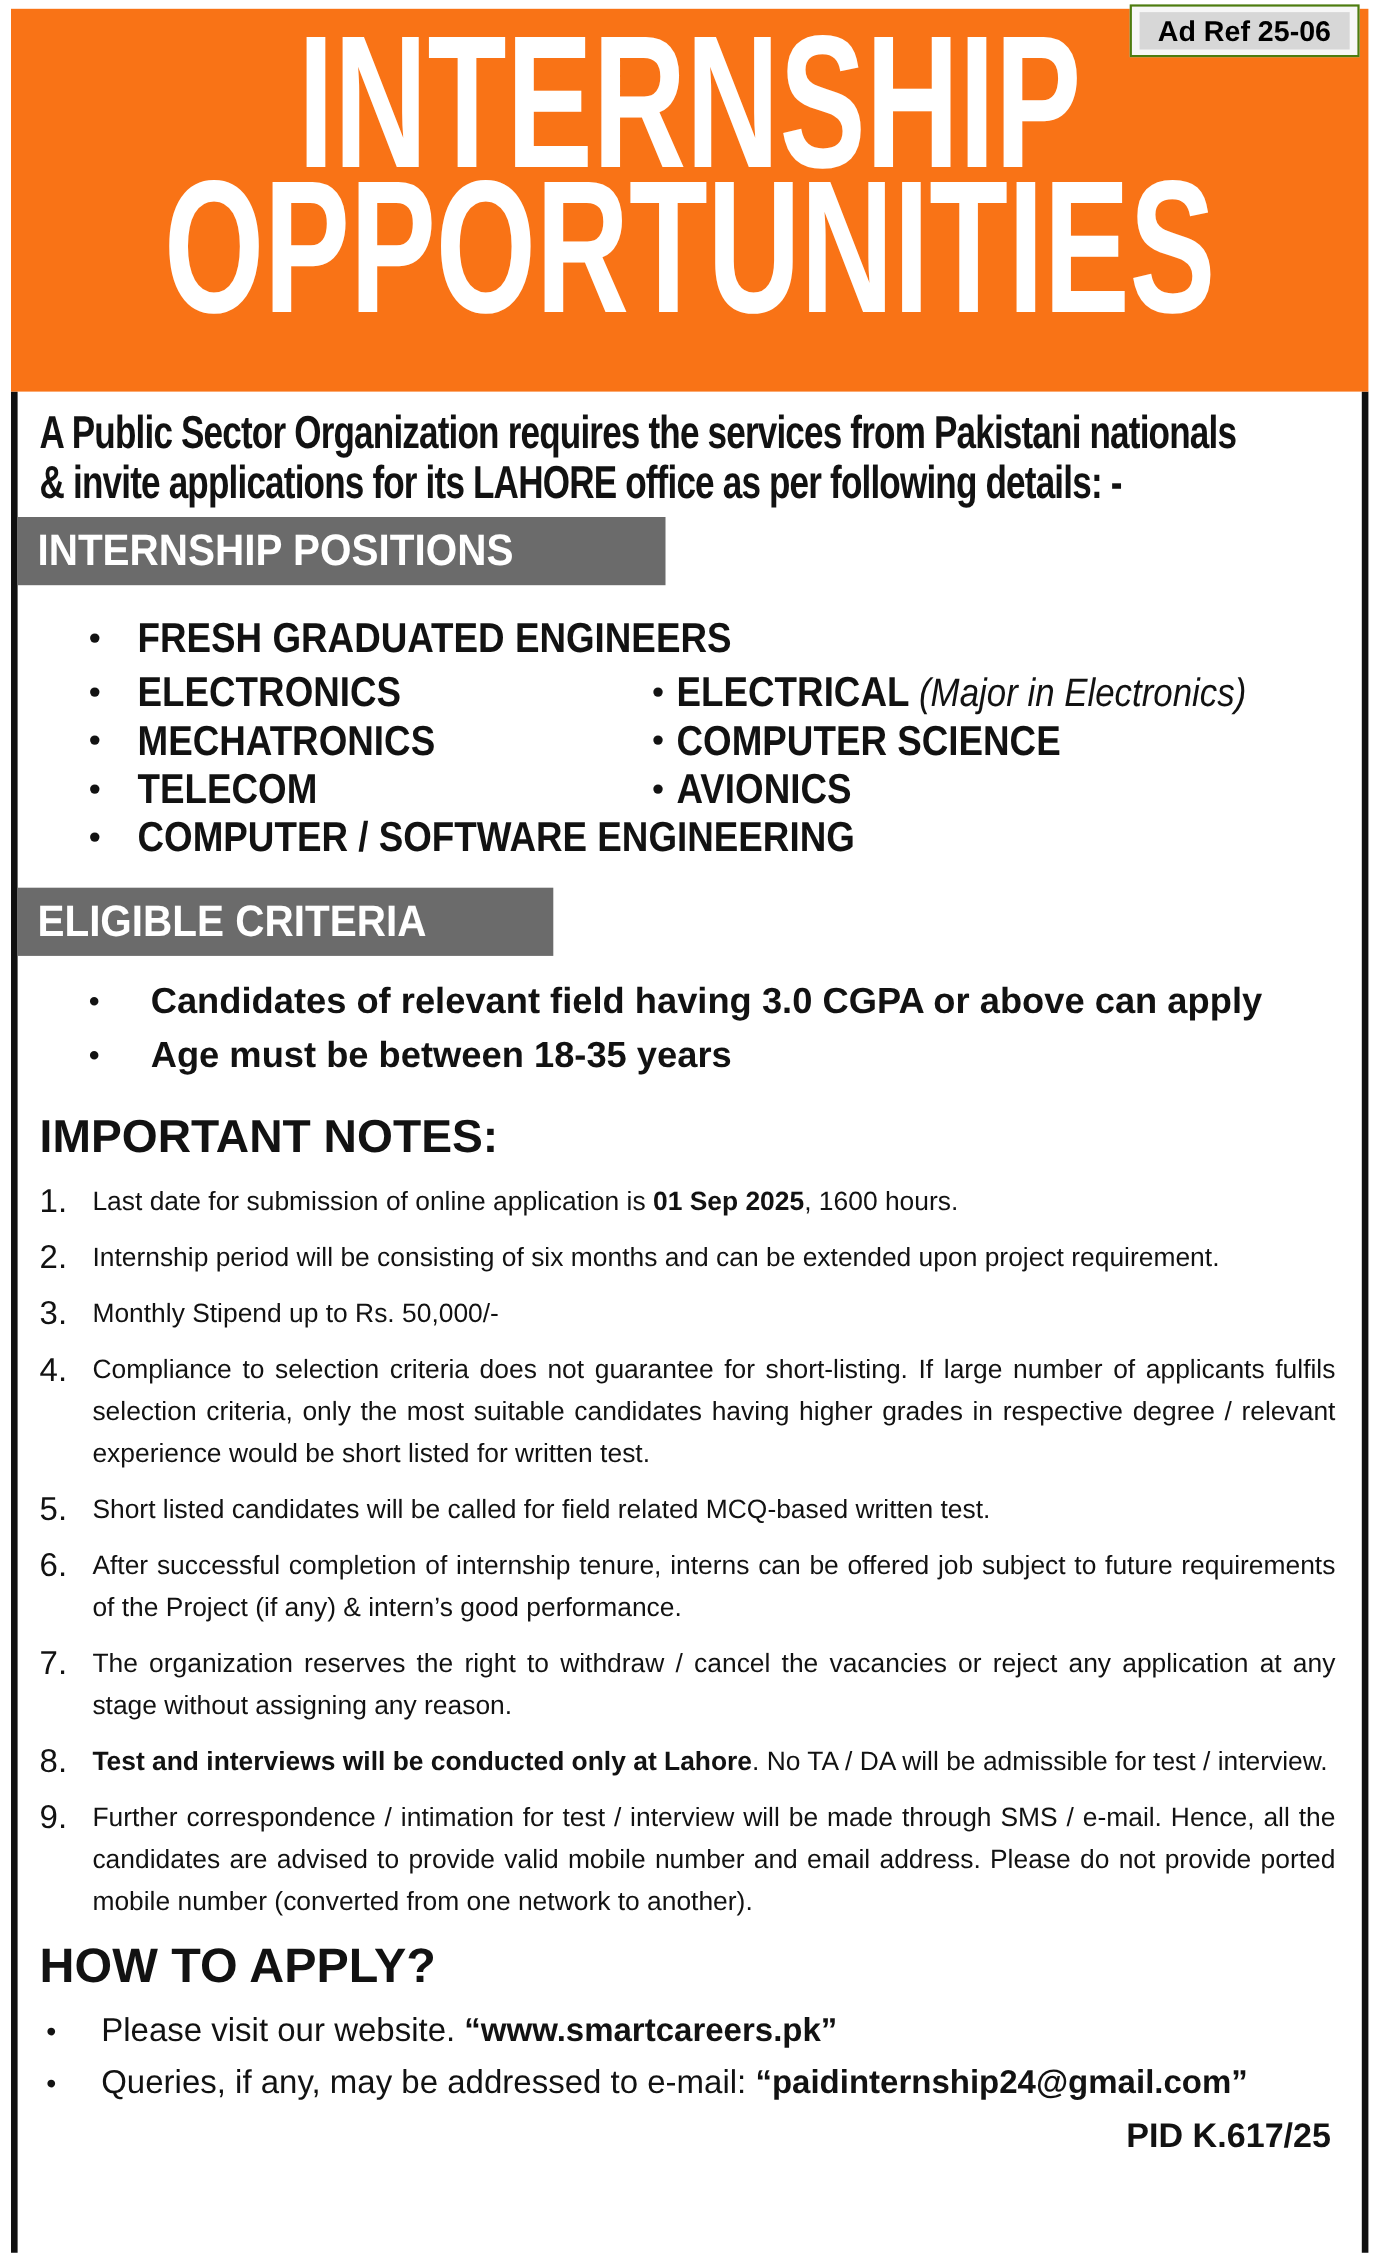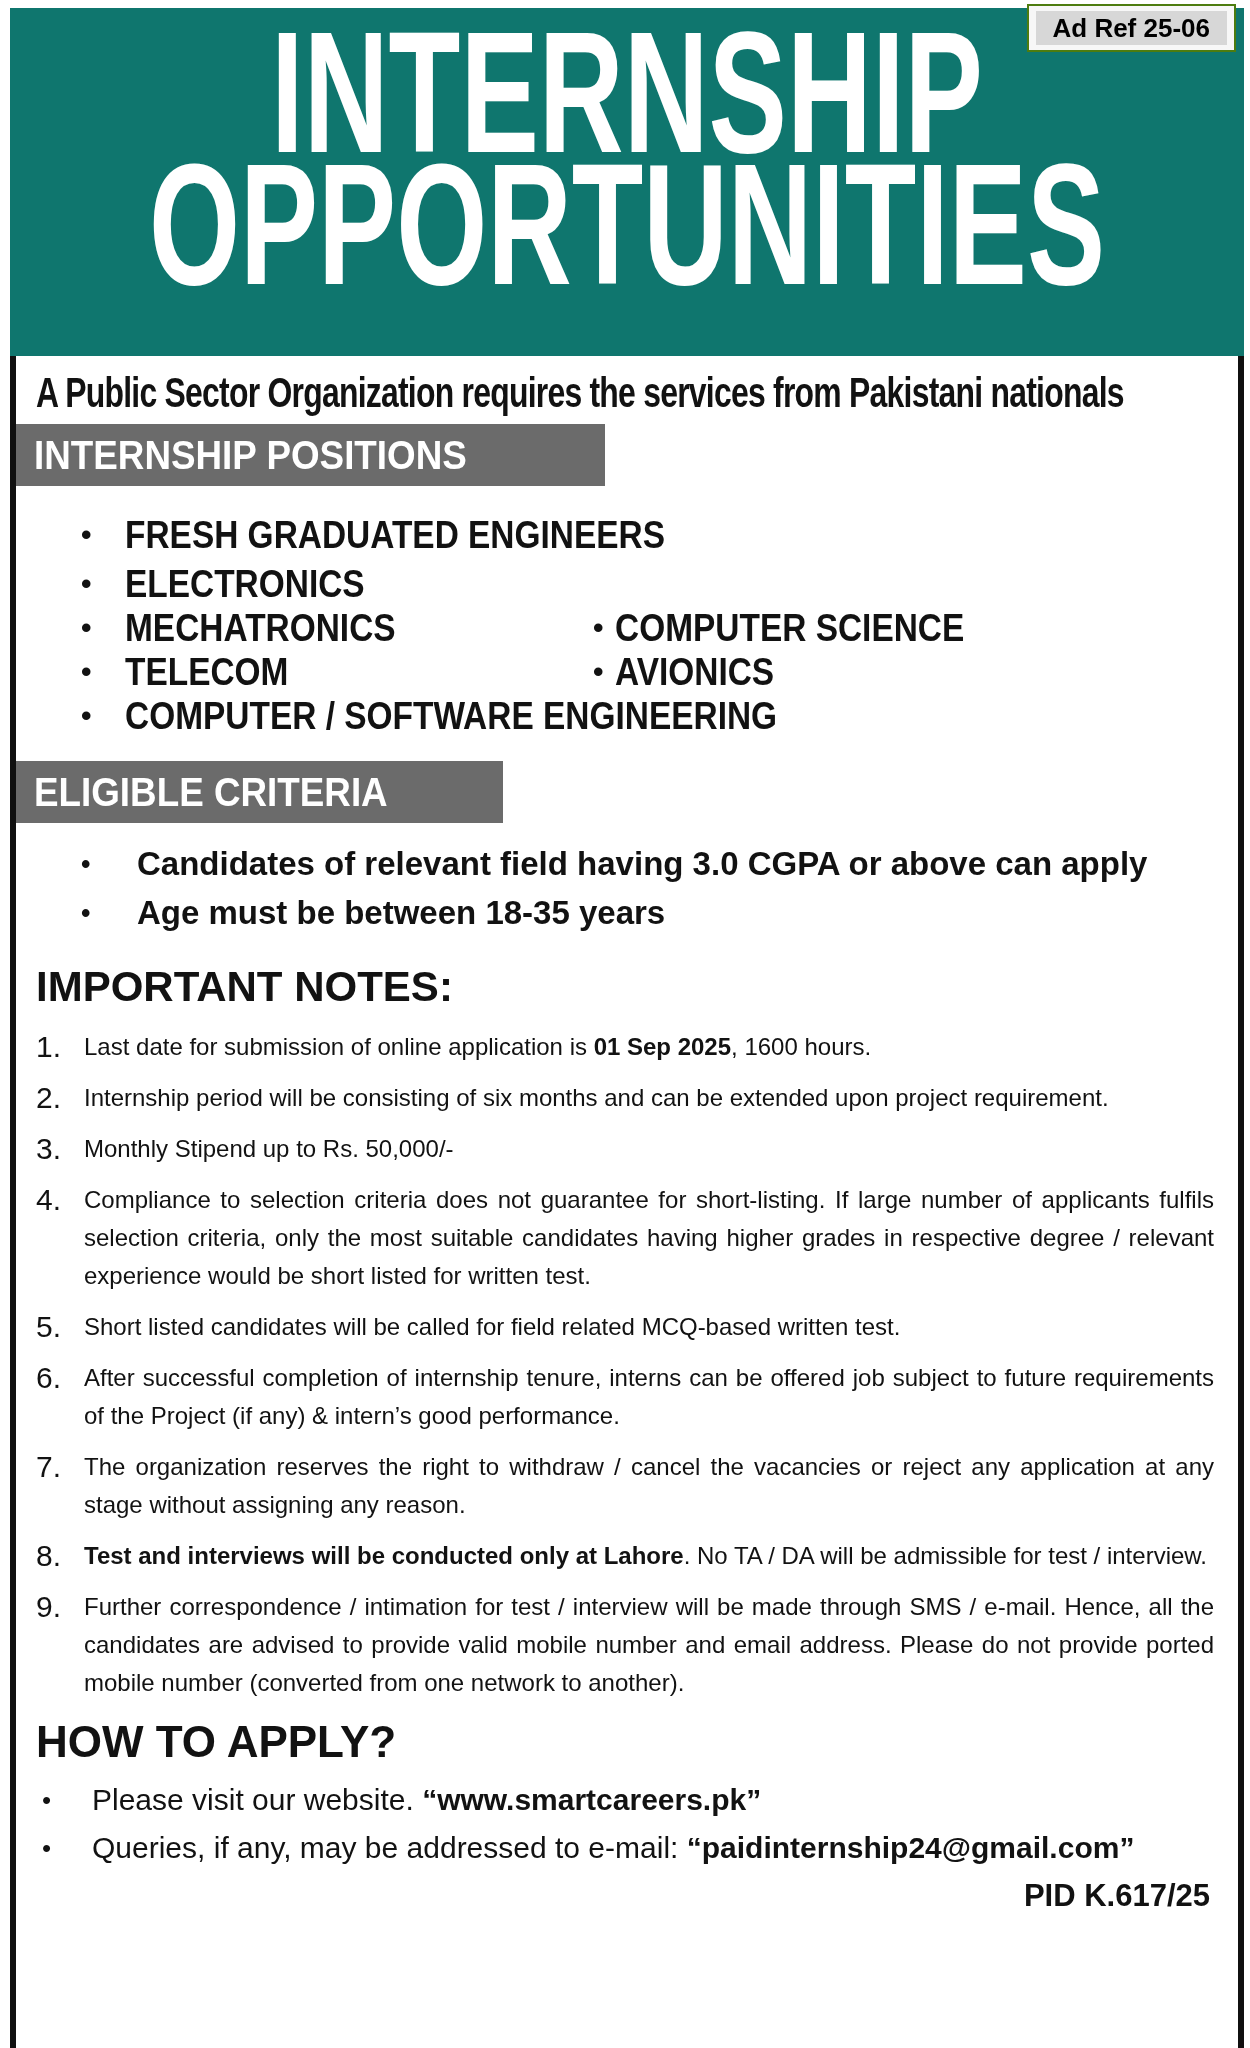--- a/index.html
+++ b/index.html
@@ -6,21 +6,21 @@
   html, body { width: 1250px; height: 2048px; background: #ffffff; }
   body {
     font-family: "Liberation Sans", sans-serif;
     color: #121212;
     position: relative;
     overflow: hidden;
   }
   .ad { position: absolute; left: 10px; top: 8px; width: 1234px; }
 
   
-  .banner { position: relative; height: 348px; background: #0f766e; }
+  .banner { position: relative; height: 348px; background: #f97316; }
   .title-svg { display: block; width: 1234px; height: 296px; }
   .title-text {
     fill: #ffffff;
     font-family: "Liberation Sans", sans-serif;
     font-weight: 700;
     font-size: 172px;
   }
   .badge {
     position: absolute; top: -4px; right: 8px;
     background: #f7f7f7; padding: 5px 7px;
@@ -103,36 +103,40 @@
     </svg>
     <div class="badge">
       <span class="badge-inner">Ad Ref 25-06</span>
     </div>
   </div>
 
   <div class="box">
 
     <div>
       <div><span class="intro-line">A Public Sector Organization requires the services from Pakistani nationals</span></div>
+      <div><span class="intro-line">&amp; invite applications for its LAHORE office as per following details: -</span></div>
     </div>
 
     <div class="bar bar-positions">
       <span class="bar-label">INTERNSHIP POSITIONS</span>
     </div>
 
     <div class="pos-list">
       <div class="pos-row pos-row-first">
         <div class="pos-cell pos-left" style="width:auto;">
           <span class="bullet">•</span><span class="pos-txt">FRESH GRADUATED ENGINEERS</span>
         </div>
       </div>
       <div class="pos-row">
         <div class="pos-cell pos-left">
           <span class="bullet">•</span><span class="pos-txt">ELECTRONICS</span>
         </div>
+        <div class="pos-cell pos-right">
+          <span class="bullet">•</span><span class="pos-txt"><span>ELECTRICAL</span> <span class="pos-note">(Major in Electronics)</span></span>
+        </div>
       </div>
       <div class="pos-row">
         <div class="pos-cell pos-left">
           <span class="bullet">•</span><span class="pos-txt">MECHATRONICS</span>
         </div>
         <div class="pos-cell pos-right">
           <span class="bullet">•</span><span class="pos-txt">COMPUTER SCIENCE</span>
         </div>
       </div>
       <div class="pos-row">

